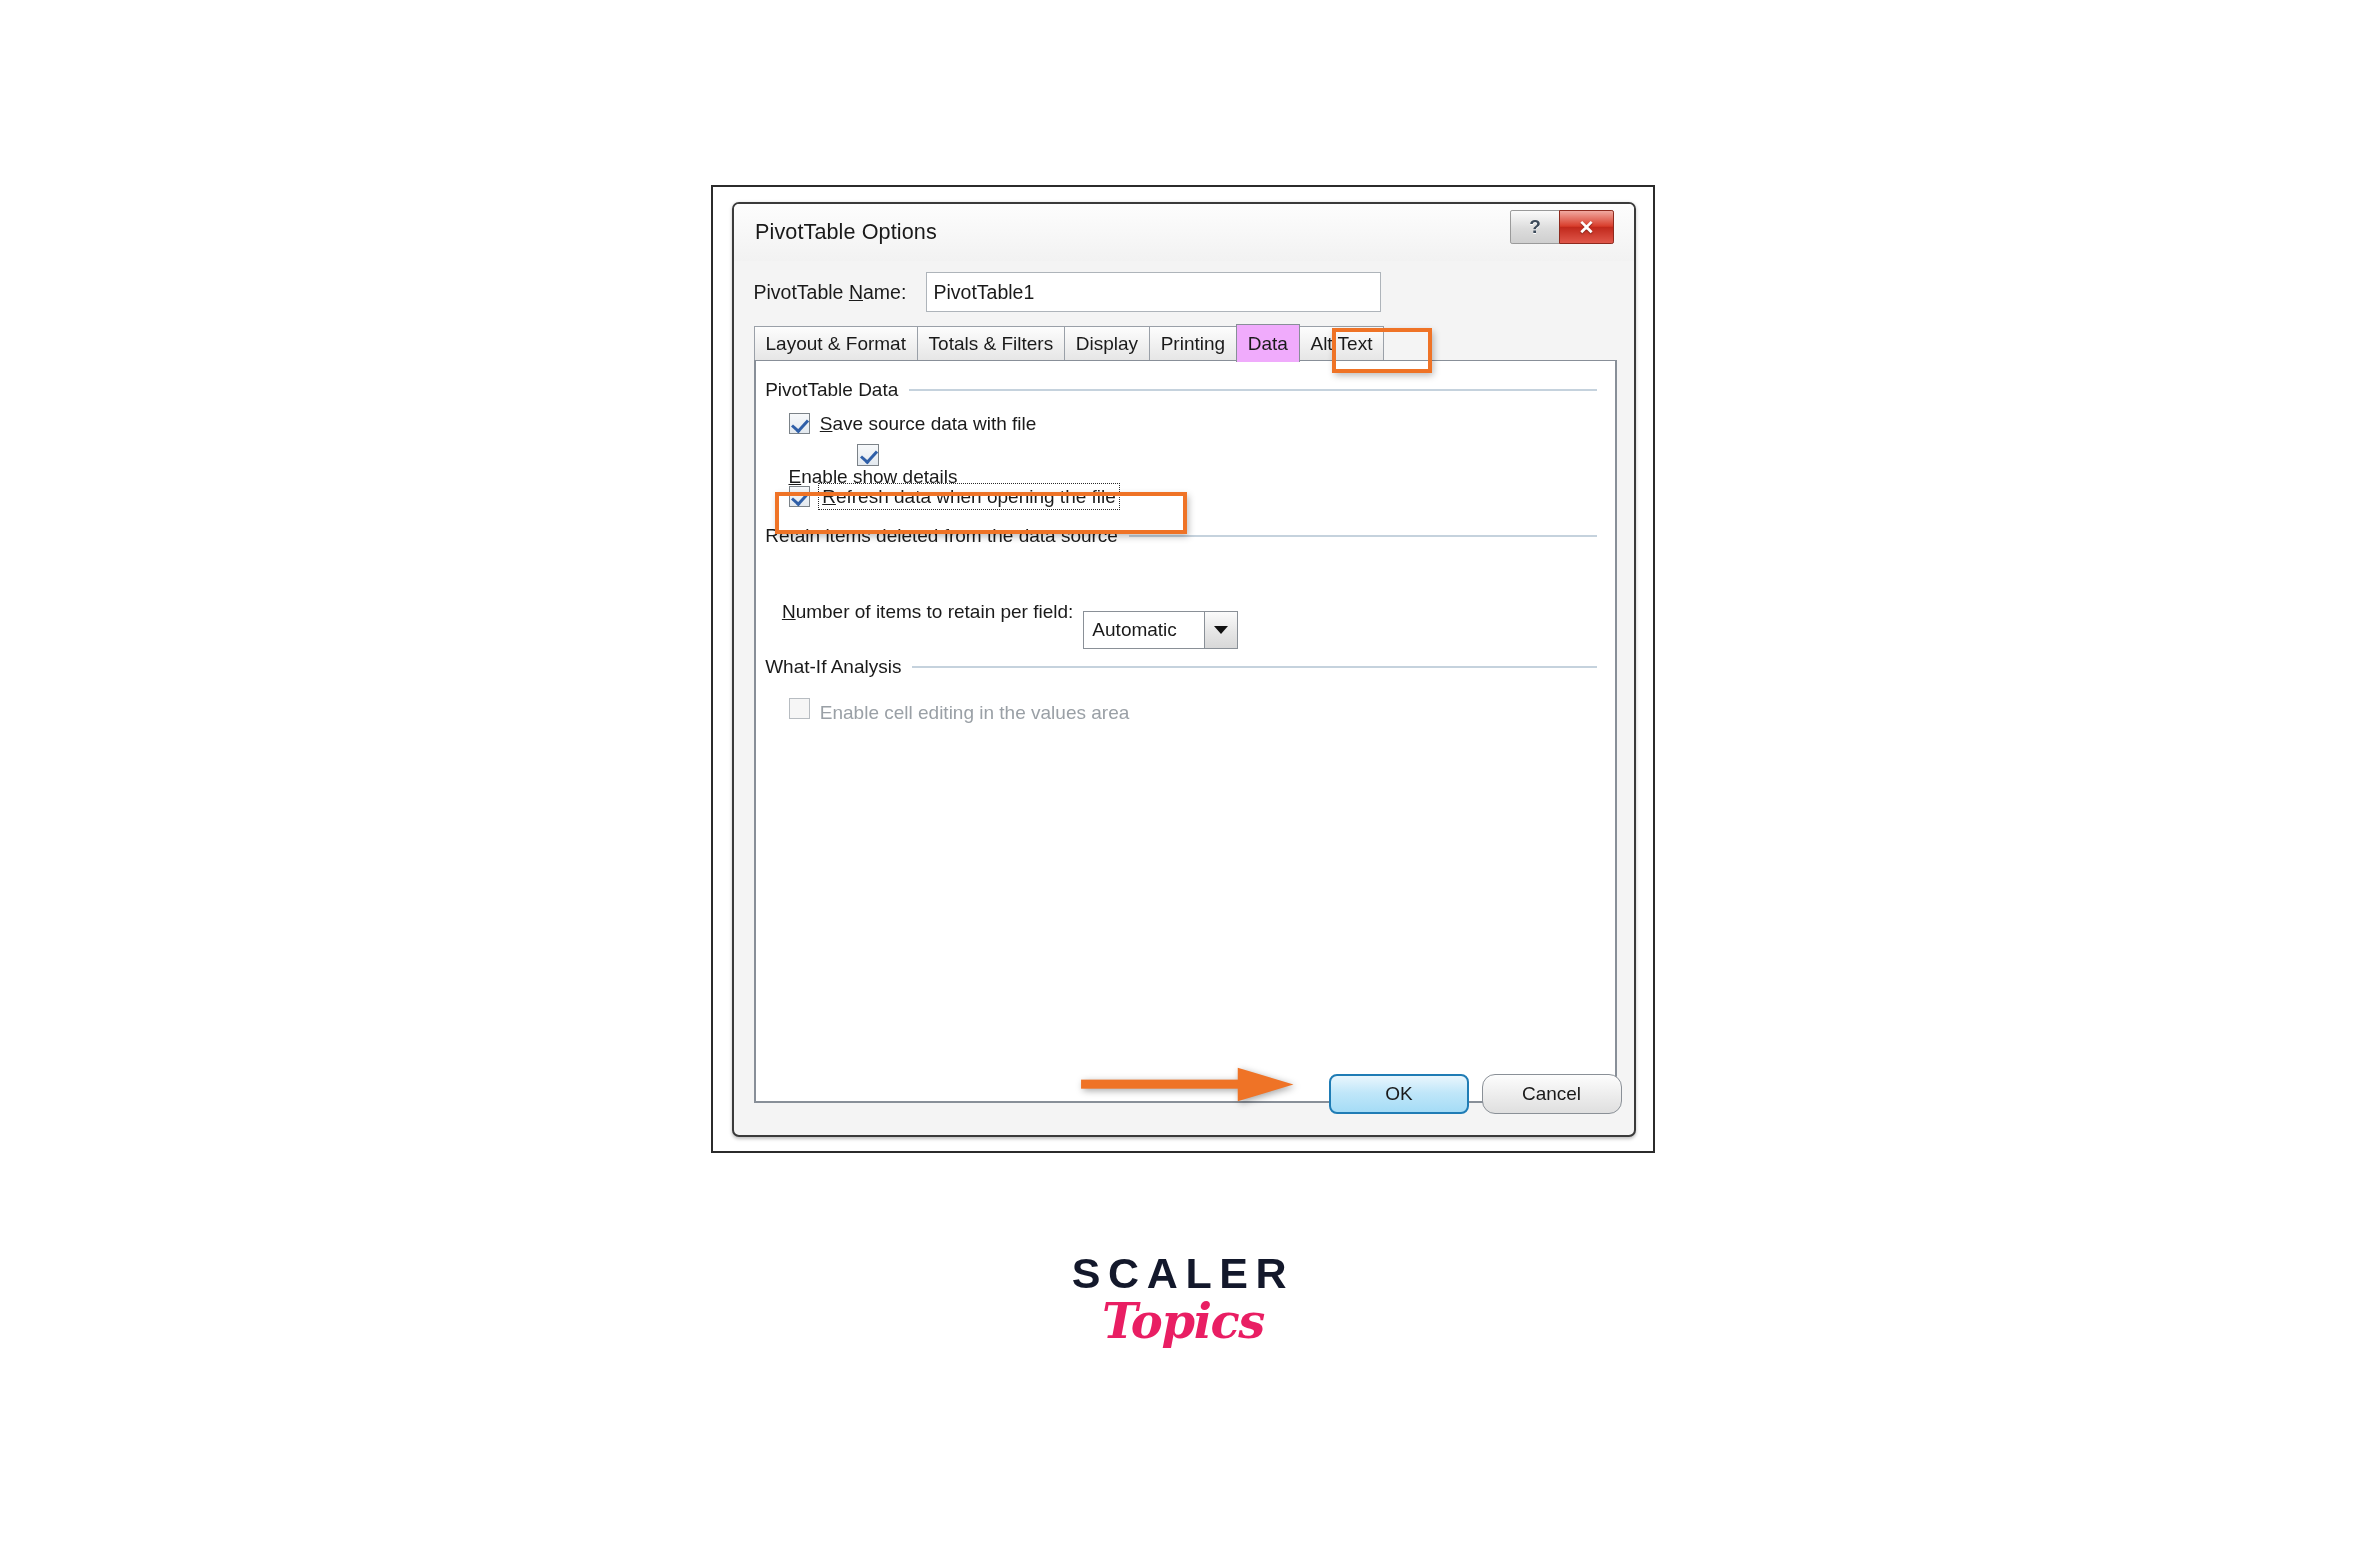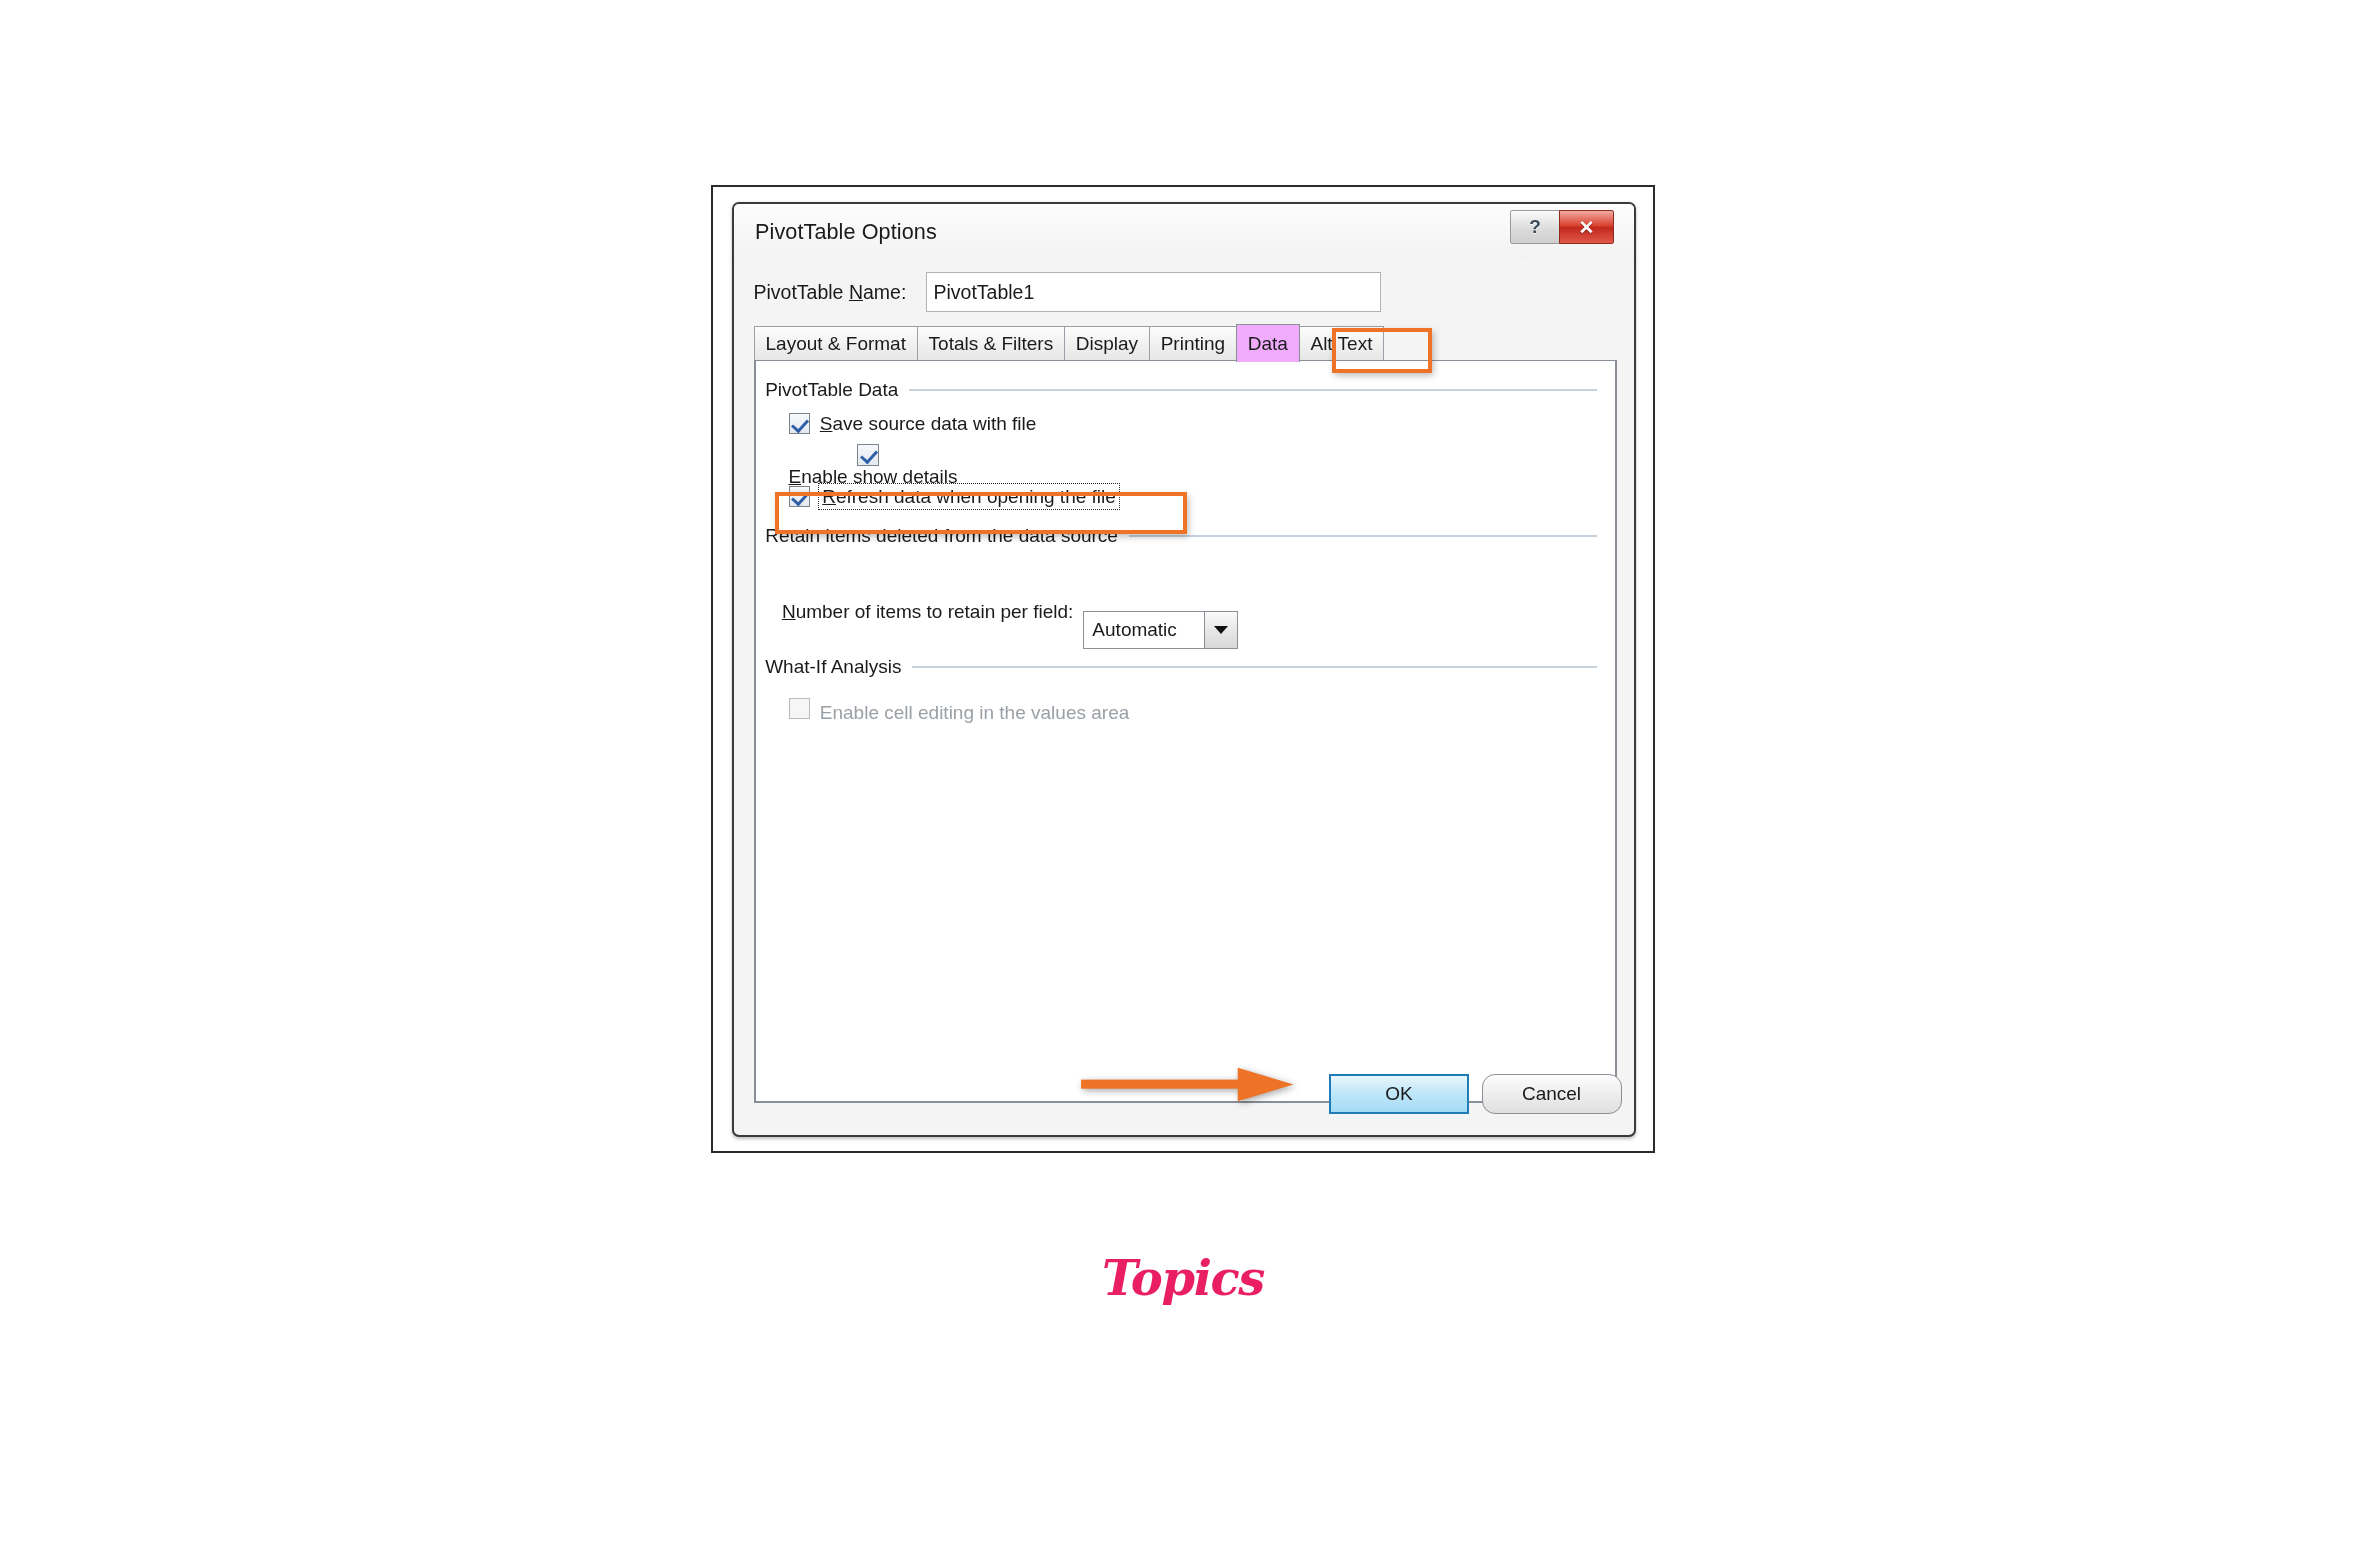--- a/index.html
+++ b/index.html
@@ -269,21 +269,21 @@
     top:15.3px;
     height:40px;
     display:flex;align-items:center;justify-content:center;
     font-size:19px;color:#1a1a1a;
     box-sizing:border-box;
   }
   #ok-button{
     right:165px; width:140px;
     background:linear-gradient(#e9f6fd,#bfe6f9 48%,#a5dcf6);
     border:2.1px solid #1f7cb5;
-    border-radius:0;
+    border-radius:8px;
   }
   #cancel-button{
     right:12.5px; width:140px;
     background:linear-gradient(#fdfdfd,#ededed 52%,#dfdfdf);
     border:1.4px solid #8a9097;
     border-radius:13px;
   }
 
   
   #ok-arrow{
@@ -407,15 +407,16 @@
 
 <div id="data-tab-highlight"></div>
 <div id="refresh-highlight"></div>
 
 <svg id="ok-arrow" viewBox="0 0 310 56">
   <rect x="0" y="21" width="238" height="13" fill="#ef7326"></rect>
   <polygon points="225,4 305,28 225,52" fill="#ef7326"></polygon>
 </svg>
 
 <div id="logo">
+  <div id="logo-scaler">SCALER</div>
   <div id="logo-topics">Topics</div>
 </div>
 
 
 </body></html>

